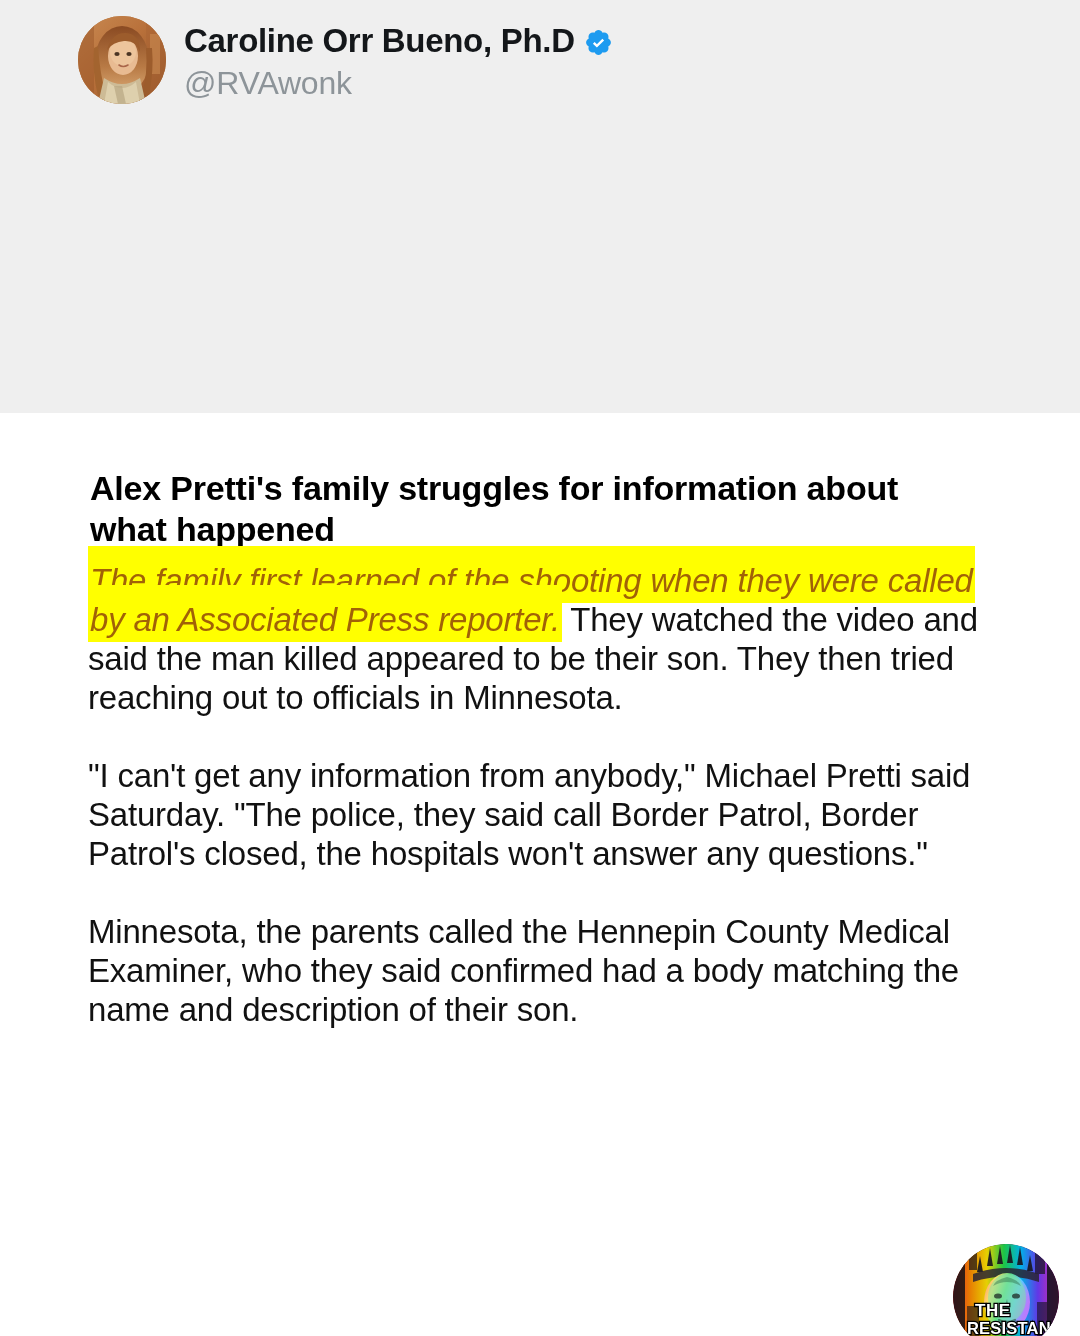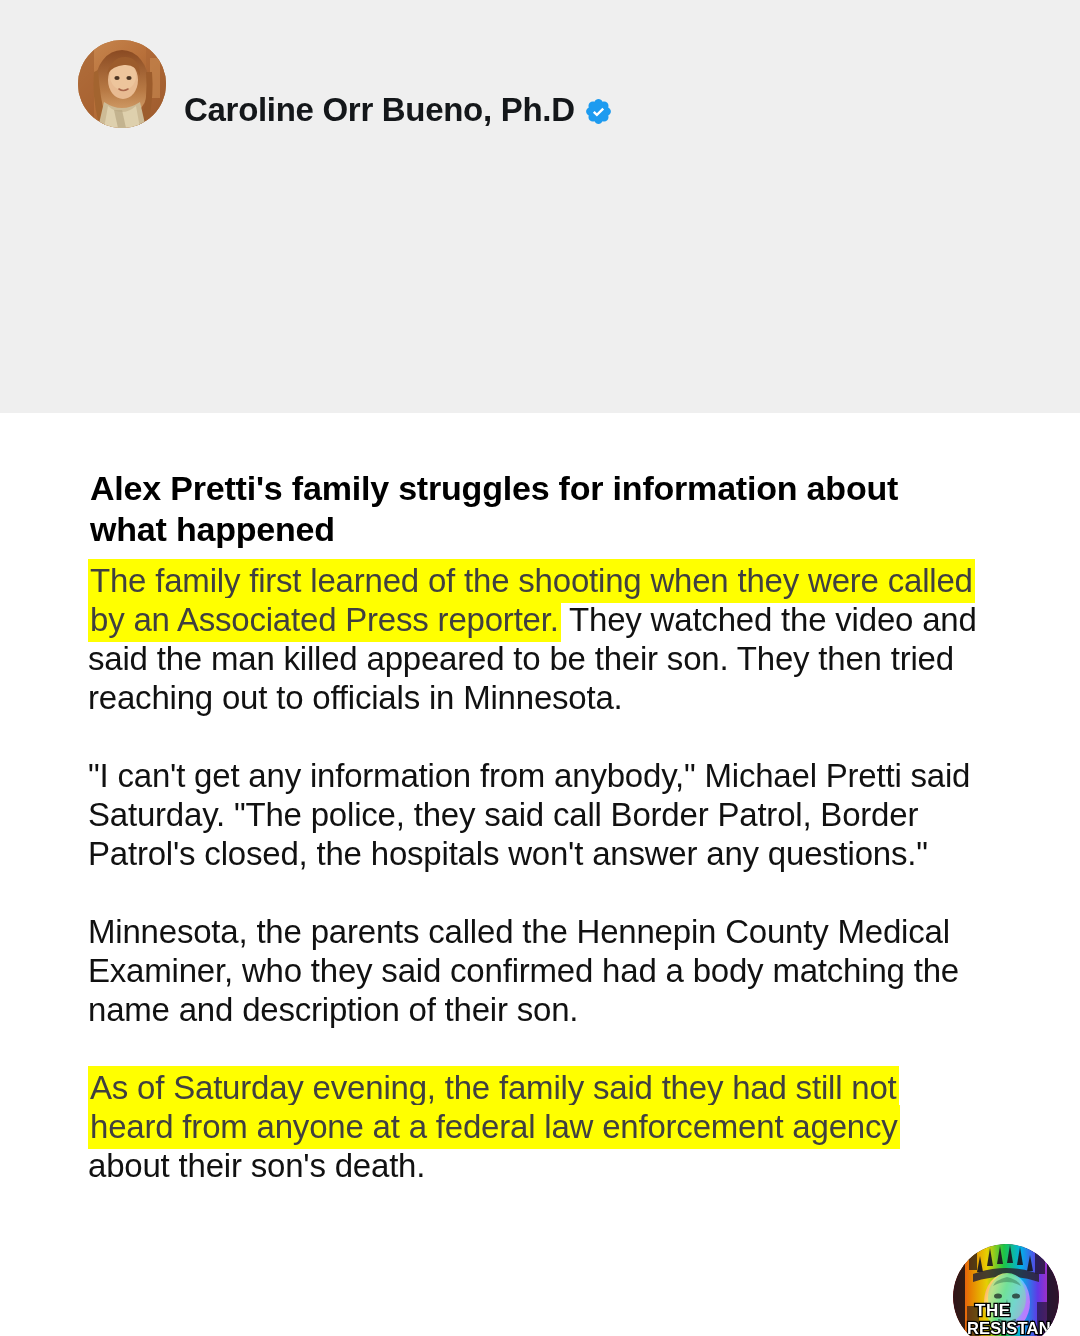--- a/index.html
+++ b/index.html
@@ -22,23 +22,23 @@
     top: 0;
     width: 1080px;
     height: 413px;
     background: #efefef;
     box-sizing: border-box;
   }
 
   .tweet-header {
     position: absolute;
     left: 78px;
-    top: 40px;
+    top: 16px;
     display: flex;
-    align-items: flex-end;
+    align-items: center;
   }
 
   .avatar {
     width: 88px;
     height: 88px;
     border-radius: 50%;
     overflow: hidden;
     flex: 0 0 auto;
     position: relative;
     background: #b5763f;
@@ -129,23 +129,24 @@
     line-height: 39px;
     color: #111111;
     letter-spacing: -0.2px;
   }
 
   .para { margin: 0 0 39px 0; }
   .para:last-child { margin-bottom: 0; }
 
   mark.hl {
     background: #ffff00;
-    color: #404040;
-    padding: 3px 2px 4px 2px;
+    color: #a16207;
+    padding: 16px 2px 4px 2px;
     box-decoration-break: clone;
+    font-style: italic;
     -webkit-box-decoration-break: clone;
   }
 
   
   .resistance-logo {
     position: absolute;
     left: 953px;
     top: 1244px;
     width: 106px;
     height: 106px;
@@ -203,34 +204,34 @@
     <div class="tweet-names">
       <div class="display-name-row">
         <span class="display-name">Caroline Orr Bueno, Ph.D</span>
         <span class="verified-badge">
           <svg width="29" height="29" viewBox="0 0 24 24">
             <path fill="#1d9bf0" d="M22.25 12c0-1.43-.88-2.67-2.19-3.34.46-1.39.2-2.9-.81-3.91s-2.52-1.27-3.91-.81C14.67 2.63 13.43 1.75 12 1.75s-2.67.88-3.34 2.19c-1.39-.46-2.9-.2-3.91.81s-1.27 2.52-.81 3.91C2.63 9.33 1.75 10.57 1.75 12s.88 2.67 2.19 3.34c-.46 1.39-.2 2.9.81 3.91s2.52 1.27 3.91.81c.67 1.31 1.91 2.19 3.34 2.19s2.67-.88 3.34-2.19c1.39.46 2.9.2 3.91-.81s1.27-2.52.81-3.91c1.31-.67 2.19-1.91 2.19-3.34z"></path>
             <path fill="#ffffff" d="M10.68 16.23l-3.3-3.29 1.41-1.42 1.89 1.88 4.53-4.53 1.41 1.42-5.94 5.94z"></path>
           </svg>
         </span>
       </div>
+      <div class="handle">@RVAwonk</div>
     </div>
   </div>
 
 </div>
 
 <div class="article">
 
   <div class="article-headline">Alex Pretti's family struggles for information about what happened</div>
 
   <div class="article-body" id="article-body">
       <div class="para"><mark class="hl">The family first learned of the shooting when they were called by an Associated Press reporter.</mark><span> They watched the video and said the man killed appeared to be their son. They then tried reaching out to officials in Minnesota.</span></div>
       <div class="para"><span>"I can't get any information from anybody," Michael Pretti said Saturday. "The police, they said call Border Patrol, Border Patrol's closed, the hospitals won't answer any questions."</span></div>
       <div class="para"><span>Minnesota, the parents called the Hennepin County Medical Examiner, who they said confirmed had a body matching the name and description of their son.</span></div>
-      <div class="para"><mark class="hl">As of Saturday evening, the family said they had still not heard from anyone at a federal law enforcement agency</mark><span> about their son's death.</span></div>
     </div>
 </div>
 
 <div class="resistance-logo">
   <svg width="106" height="106" viewBox="0 0 106 106">
     <defs>
       <clipPath id="circ">
           <circle cx="53" cy="53" r="53"></circle>
         </clipPath>
       <linearGradient id="rain" x1="0" y1="0" x2="1" y2="0">

